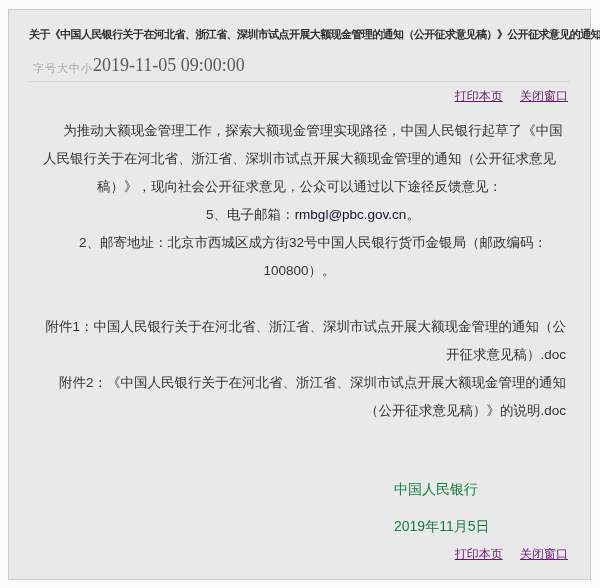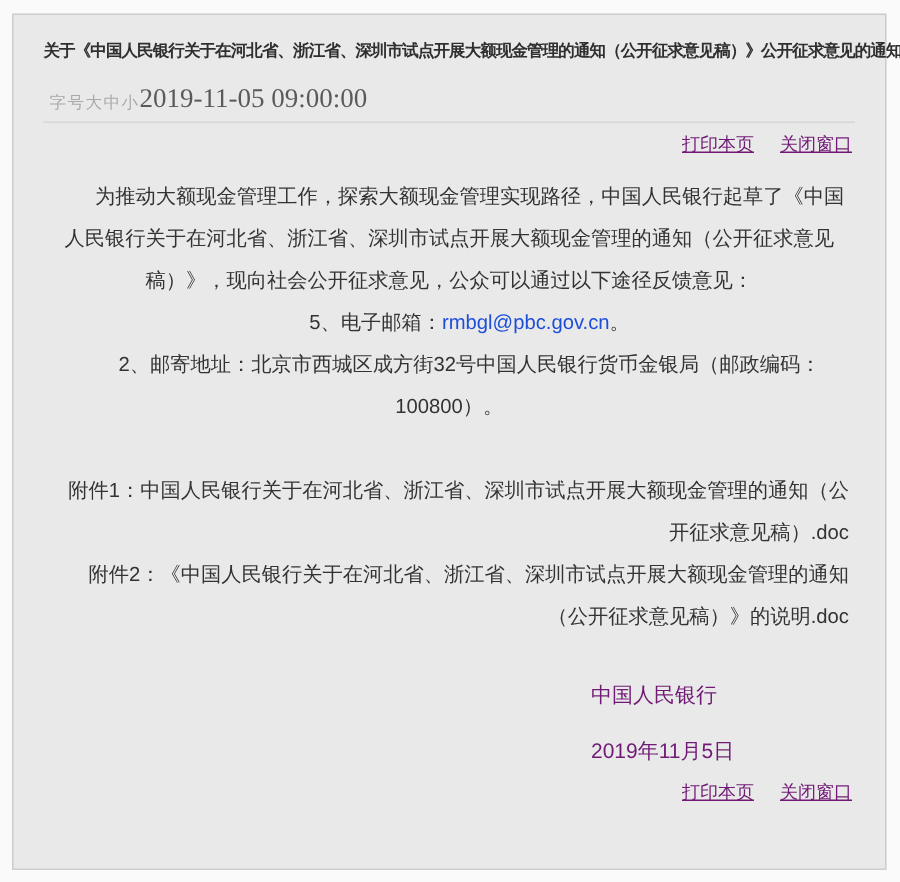--- a/index.html
+++ b/index.html
@@ -62,35 +62,35 @@
   }
   .toolbar-row .link + .link { margin-left: 14px; }
   .article {
     margin-top: 13px;
     font-size: 13.5px;
     line-height: 28px;
     color: #333;
     padding: 0 4px;
   }
   .article p.indent { text-indent: 2em; text-align: center; }
-  .email { color: #1d4ed8; margin-top: 12px; }
+  .email { color: #0f172a; margin-top: 12px; }
   .attachments {
     margin-top: 28px;
     font-size: 13.5px;
     line-height: 28px;
     padding: 0 4px;
     text-align: right;
   }
   .attachment { cursor: pointer; color: #333; }
   .signature {
-    margin-top: 24px;
+    margin-top: 50px;
     margin-left: 365px;
     font-size: 14px;
     line-height: 28px;
-    color: #701a75;
+    color: #15803d;
   }
   .signature .sig-date { margin-top: 9px; }
   .bottom-links {
     margin-top: 7px;
     text-align: right;
     font-size: 12px;
     line-height: 15px;
     padding-right: 2px;
   }
   .bottom-links .link + .link { margin-left: 14px; }

